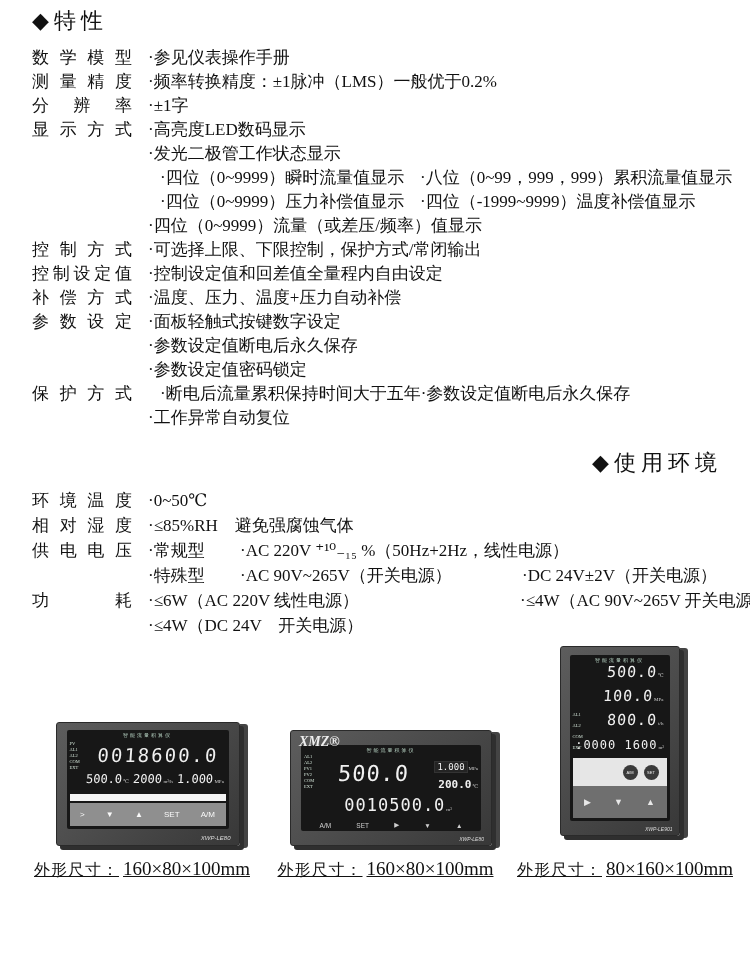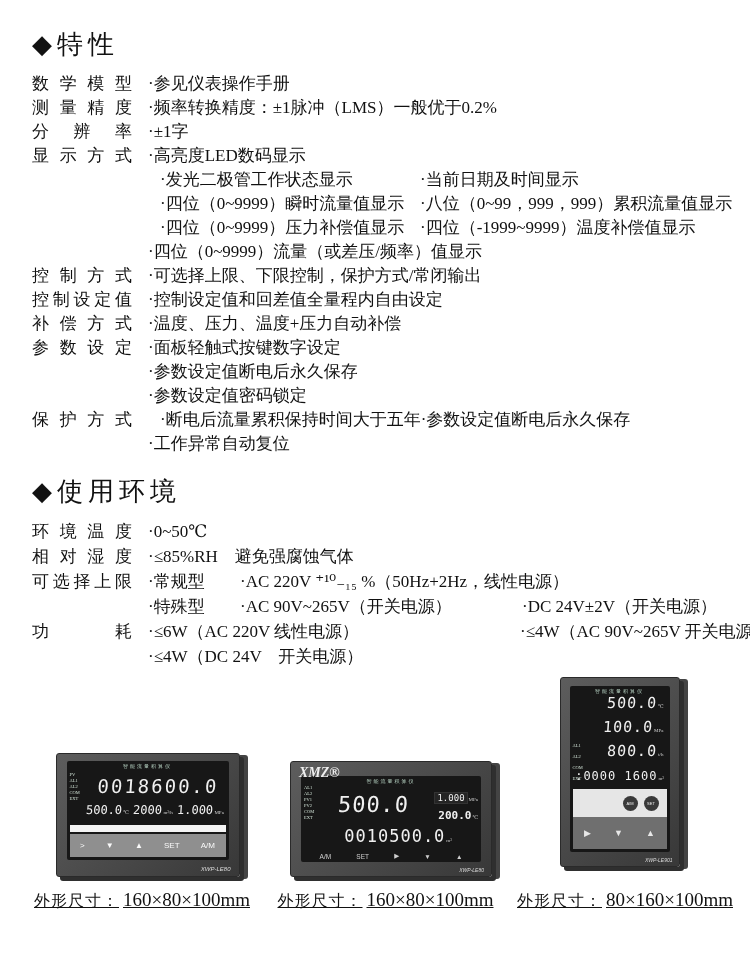--- a/index.html
+++ b/index.html
@@ -3,21 +3,21 @@
 <meta charset="utf-8">
 <style>
   html,body{margin:0;padding:0;background:#fff;}
   .page{
     width:750px;height:971px;background:#ffffff;color:#111;
     position:relative;overflow:hidden;box-sizing:border-box;
     padding:6px 28px 0 30px;
     font-family:"Liberation Serif","DejaVu Serif",serif;
   }
   
-  .sec-head{font-size:26px;letter-spacing:5px;margin:21px 0 10px 2px;font-weight:500;}
+  .sec-head{font-size:22px;letter-spacing:5px;margin:0 0 10px 2px;font-weight:500;}
   .big-head{
     font-family:"Liberation Sans","DejaVu Sans",sans-serif;
     font-weight:bold;font-size:29px;letter-spacing:2px;
     margin:20px 0 4px 0;
   }
   
   .spec{margin-left:2px;}
   .spec-row{display:flex;align-items:flex-start;}
   .lbl{
     width:100px;flex:0 0 100px;margin-right:16px;
@@ -129,21 +129,20 @@
         </div>
       </div>
       <div class="spec-row r3">
         <div class="lbl">显示方式</div>
         <div class="lines">
           <div class="spec-line">
             <span class="itm c0">·高亮度LED数码显示</span>
           </div>
           <div class="spec-line">
             <span class="itm c0">·发光二极管工作状态显示</span>
-            <span class="itm c1">·当前日期及时间显示</span>
           </div>
           <div class="spec-line">
             <span class="itm c0">·四位（0~9999）瞬时流量值显示</span>
             <span class="itm c1">·八位（0~99，999，999）累积流量值显示</span>
           </div>
           <div class="spec-line">
             <span class="itm c0">·四位（0~9999）压力补偿值显示</span>
             <span class="itm c1">·四位（-1999~9999）温度补偿值显示</span>
           </div>
           <div class="spec-line">
@@ -196,40 +195,40 @@
             <span class="itm c0">·断电后流量累积保持时间大于五年</span>
             <span class="itm c1">·参数设定值断电后永久保存</span>
           </div>
           <div class="spec-line">
             <span class="itm c0">·工作异常自动复位</span>
           </div>
         </div>
       </div>
     </div>
 
-  <div class="sec-head" style="margin-top:18px;">◆使用环境</div>
+  <div class="sec-head" style="margin-top:18px;text-align:right;">◆使用环境</div>
   <div class="spec env" id="env-rows">
       <div class="spec-row r0">
         <div class="lbl">环境温度</div>
         <div class="lines">
           <div class="spec-line">
             <span class="itm c0">·0~50℃</span>
           </div>
         </div>
       </div>
       <div class="spec-row r1">
         <div class="lbl">相对湿度</div>
         <div class="lines">
           <div class="spec-line">
             <span class="itm c0">·≤85%RH　避免强腐蚀气体</span>
           </div>
         </div>
       </div>
       <div class="spec-row r2">
-        <div class="lbl">可选择上限</div>
+        <div class="lbl">供电电压</div>
         <div class="lines">
           <div class="spec-line">
             <span class="itm c0">·常规型</span>
             <span class="itm c1">·AC 220V ⁺¹⁰₋₁₅ %（50Hz+2Hz，线性电源）</span>
           </div>
           <div class="spec-line">
             <span class="itm c0">·特殊型</span>
             <span class="itm c1">·AC 90V~265V（开关电源）</span>
             <span class="itm c2">·DC 24V±2V（开关电源）</span>
           </div>

